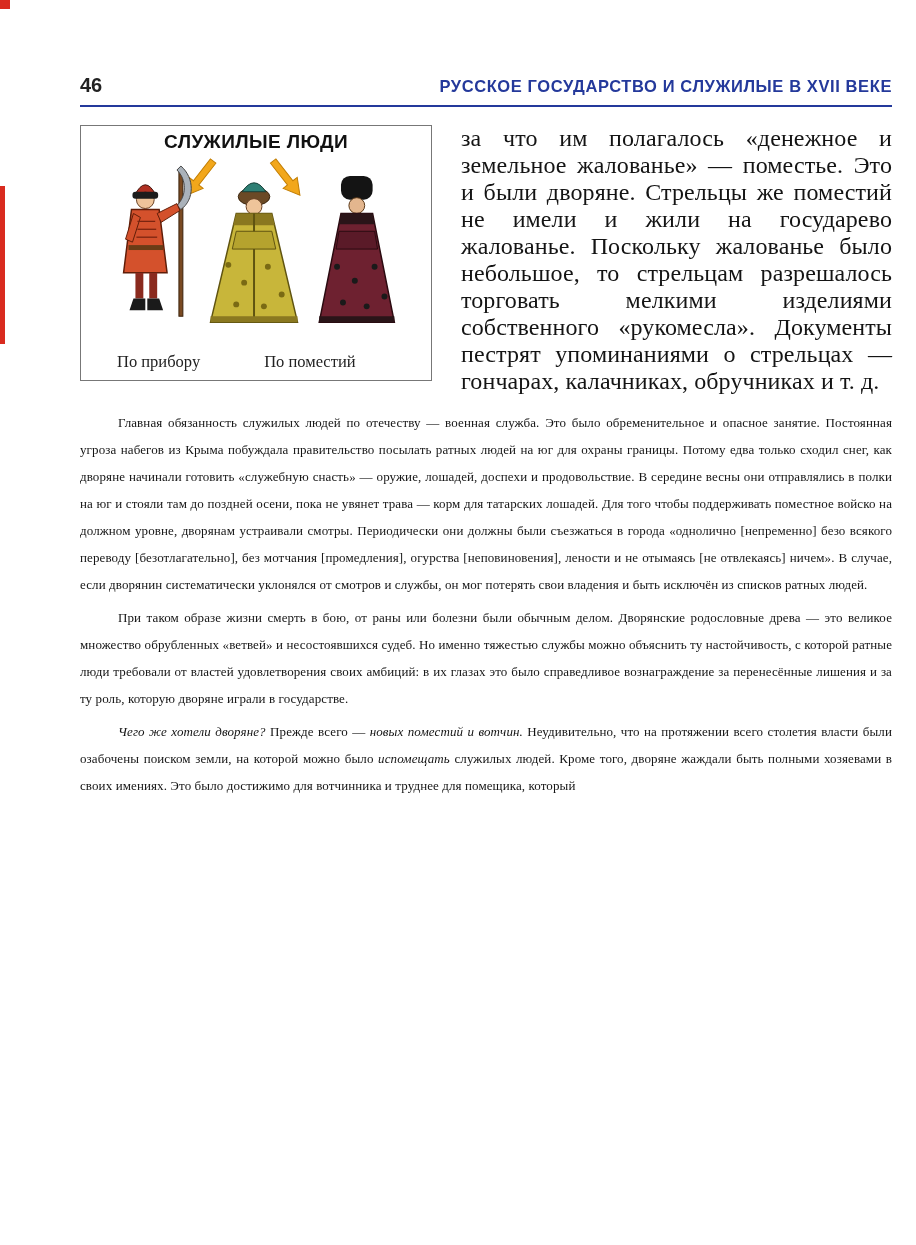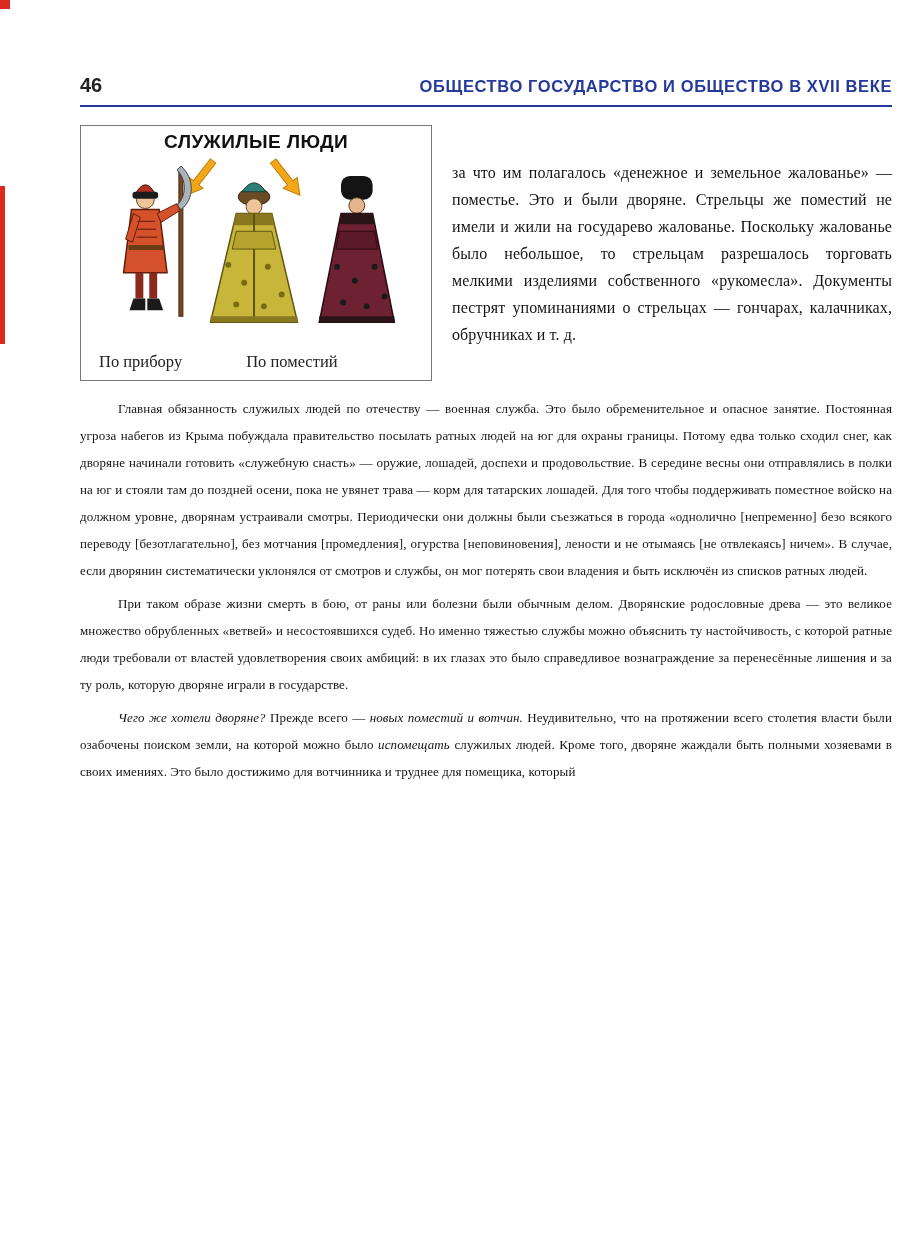--- a/index.html
+++ b/index.html
@@ -33,43 +33,43 @@
   }
   .header-title {
     font-family: "Liberation Sans", sans-serif;
     font-weight: bold; font-size: 16.5px; letter-spacing: 0.6px;
     color: #24399b;
   }
   .header-rule { height: 2px; background: #24399b; margin: 0 24px 0 80px; }
 
   
   .content { padding: 18px 24px 0 80px; }
-  .top-row { display: flex; gap: 20px; align-items: center; }
+  .top-row { display: flex; gap: 29px; }
 
   .figure-box {
     width: 352px; min-width: 352px; height: 256px;
     border: 1px solid #777; background: #fff;
     padding: 5px 6px 3px;
   }
   .figure-title {
     text-align: center;
     font-family: "Liberation Sans", sans-serif;
     font-weight: bold; font-size: 19px; letter-spacing: 0.4px;
     color: #111; height: 24px;
   }
   .fig-art { display: block; margin: 0 auto; }
   .captions {
     display: flex; font-size: 16.5px; color: #222; margin-top: 1px;
   }
-  .cap1 { margin-left: 12px; }
+  .cap1 { margin-left: 30px; }
   .cap2 { margin-left: 64px; }
 
   .intro {
     flex: 1; text-align: justify;
-    font-size: 16px; line-height: 27px; letter-spacing: 0.1px;
+    font-size: 24px; line-height: 27px; letter-spacing: 0.1px;
   }
   .body-par {
     text-align: justify;
     font-size: 13px; line-height: 27px; letter-spacing: 0.1px;
     text-indent: 38px;
     margin-top: 6px;
   }
   .body-par.first { margin-top: 14px; }
   .section-heading {
     font-size: 21px; font-weight: bold; letter-spacing: 0.3px;
@@ -80,21 +80,21 @@
 </head>
 <body>
 
 <div class="page">
 
   <div class="scan-corner"></div>
   <div class="scan-strip"></div>
 
   <header class="page-header">
     <span class="page-num">46</span>
-    <span class="header-title">ОБЩЕСТВО ГОСУДАРСТВО И ОБЩЕСТВО В XVII ВЕКЕ</span>
+    <span class="header-title">РУССКОЕ ГОСУДАРСТВО И СЛУЖИЛЫЕ В XVII ВЕКЕ</span>
   </header>
   <div class="header-rule"></div>
 
   <div class="content">
 
     <div class="top-row">
 
       <div class="figure-box">
         <div class="figure-title">СЛУЖИЛЫЕ ЛЮДИ</div>
 

